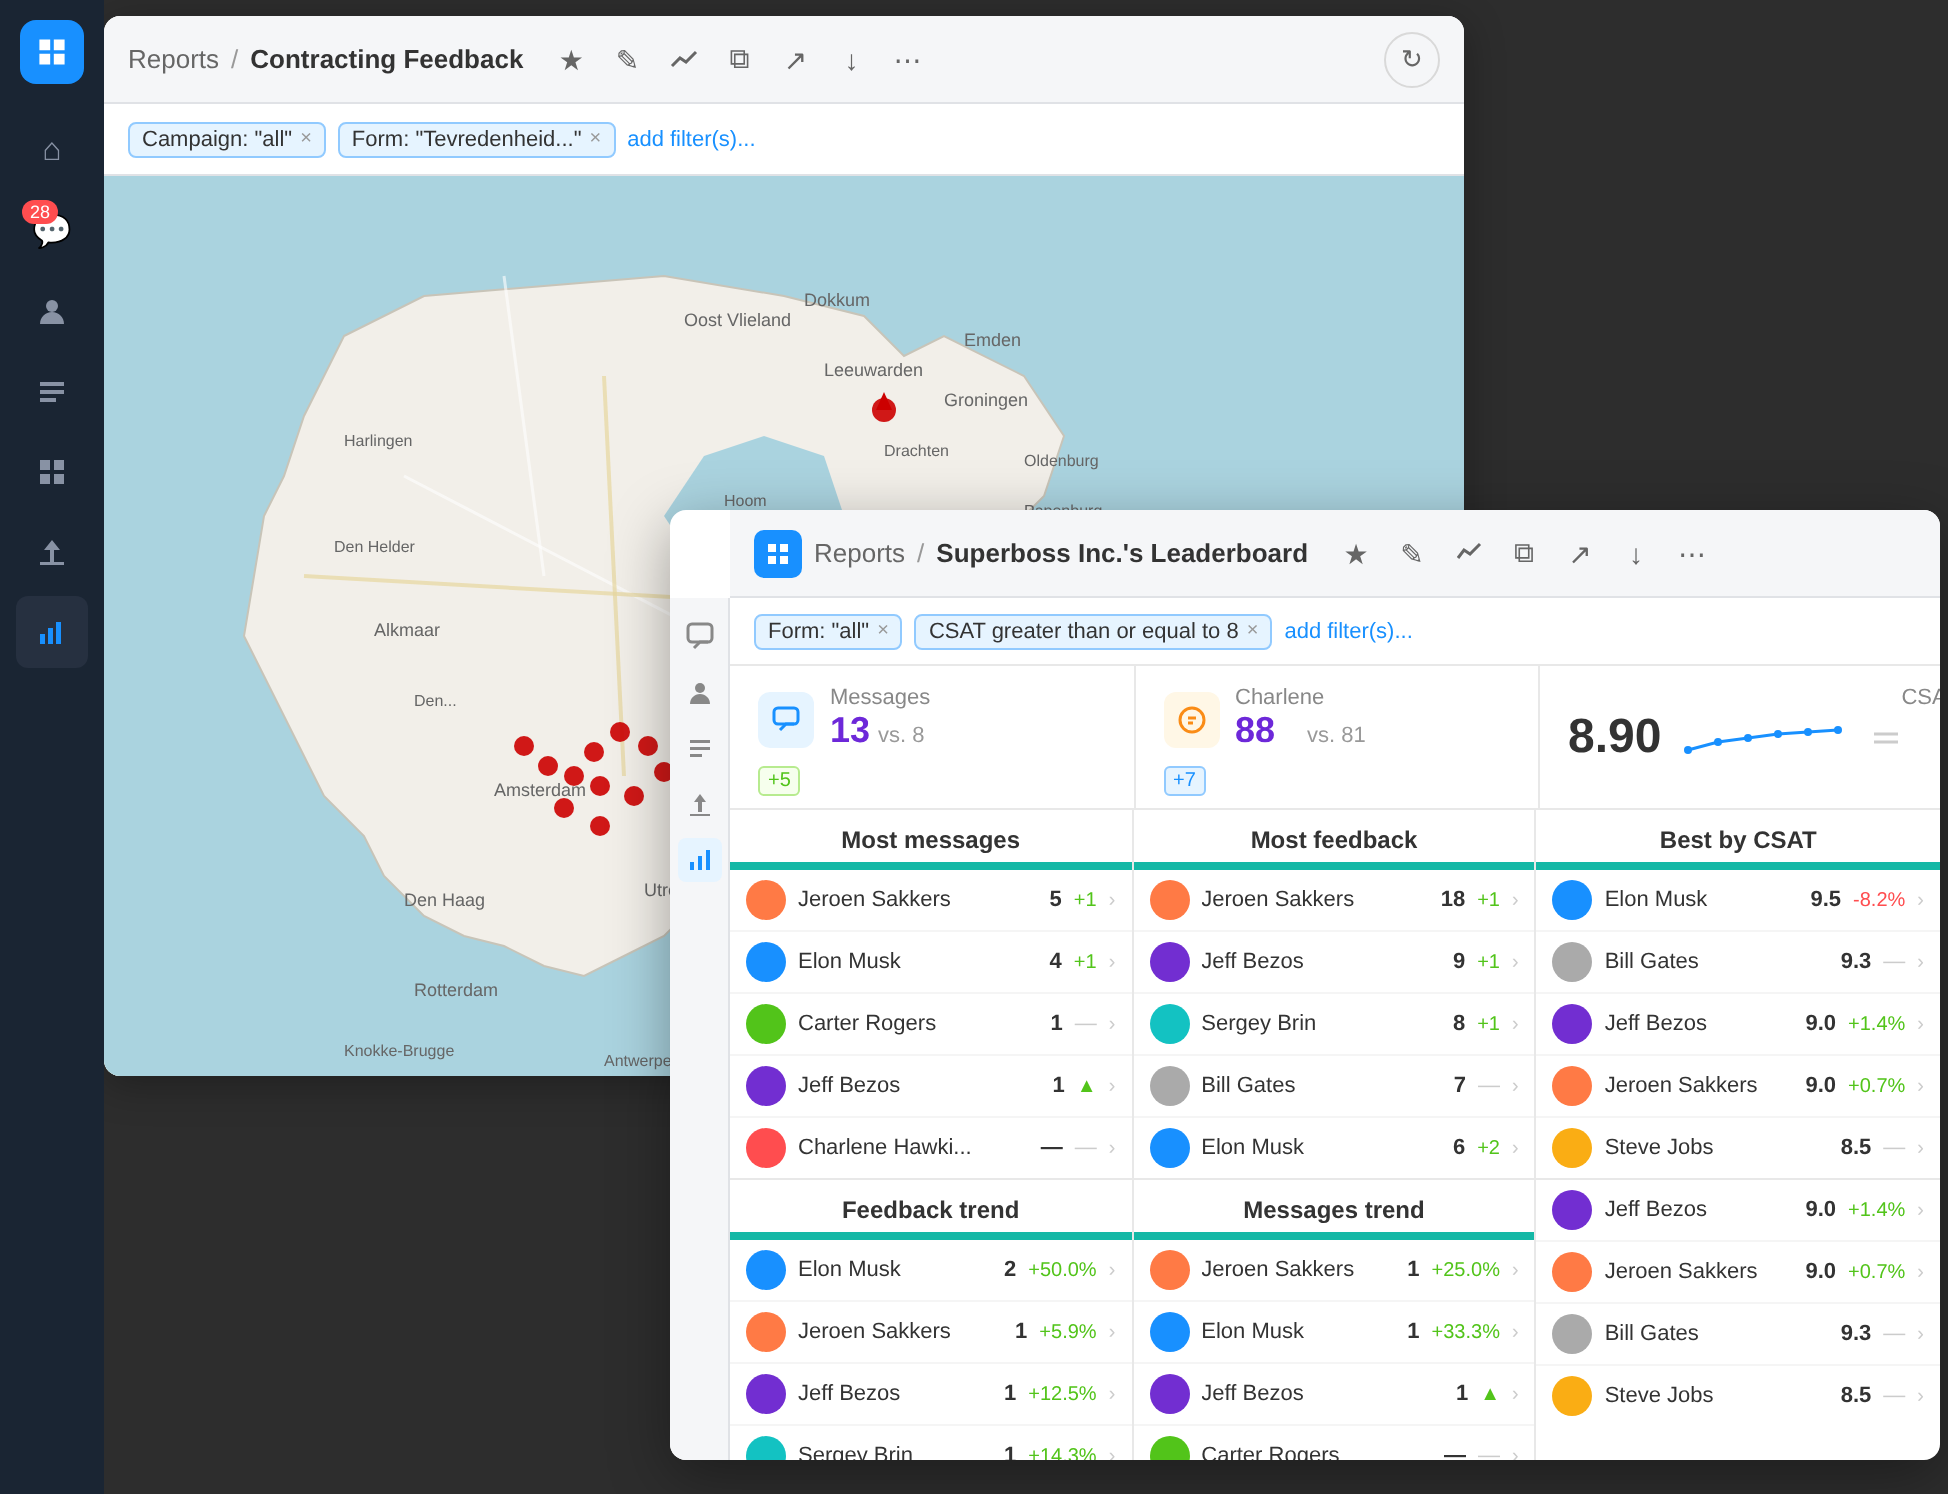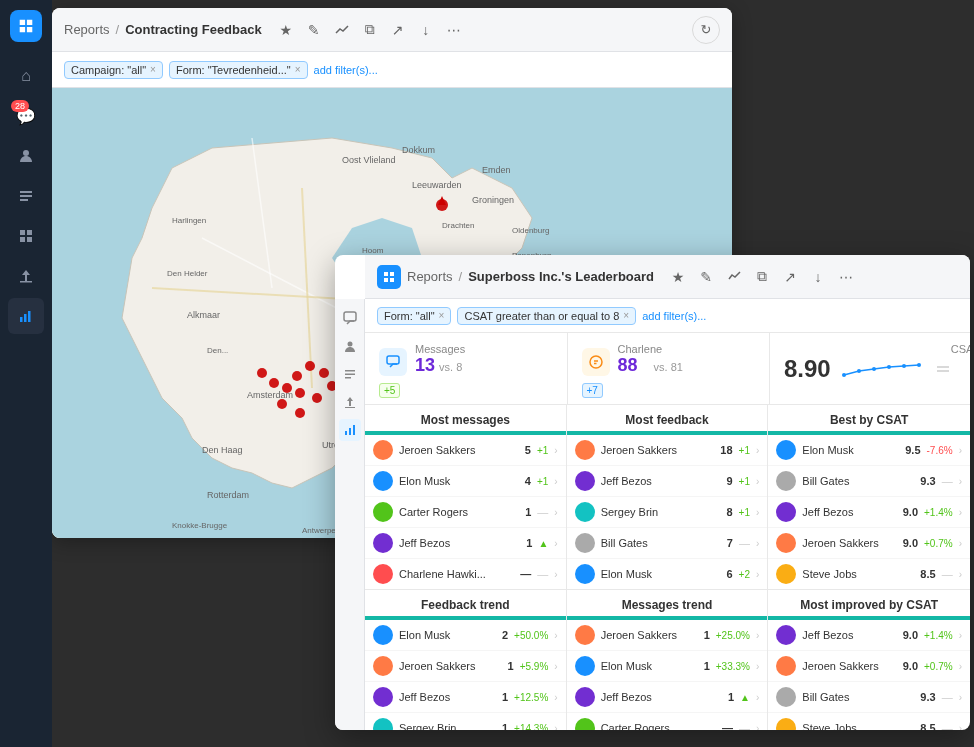--- a/index.html
+++ b/index.html
@@ -177,21 +177,21 @@
     .stat-card {
       flex: 1;
       padding: 10px 14px;
       border-right: 1px solid #e8e8e8;
       display: flex;
       flex-direction: column;
       gap: 4px;
     }
     .stat-card:last-child { border-right: none; }
     .stat-card-top {
-      display: flex; align-items: flex-end; gap: 8px;
+      display: flex; align-items: center; gap: 8px;
     }
     .stat-icon-msg {
       width: 28px; height: 28px;
       background: #e6f4ff;
       border-radius: 6px;
       display: flex; align-items: center; justify-content: center;
       color: #1890ff; font-size: 14px;
     }
     .stat-icon-feed {
       width: 28px; height: 28px;
@@ -673,21 +673,21 @@
             <span class="lb-badge-green"> +2</span>
             <span class="lb-arrow">›</span>
           </div>
         </div>
         <div class="lb-section">
           <div class="lb-section-title">Best by CSAT</div>
           <div class="lb-row">
             <div class="avatar av-blue"></div>
             <span class="lb-name">Elon Musk</span>
             <span class="lb-num">9.5</span>
-            <span class="lb-badge-red"> -7.6%</span>
+            <span class="lb-badge-red"> -8.2%</span>
             <span class="lb-arrow">›</span>
           </div>
           <div class="lb-row">
             <div class="avatar av-gray"></div>
             <span class="lb-name">Bill Gates</span>
             <span class="lb-num">9.3</span>
             <span class="lb-dash"> —</span>
             <span class="lb-arrow">›</span>
           </div>
           <div class="lb-row">
@@ -768,21 +768,20 @@
           </div>
           <div class="lb-row">
             <div class="avatar av-green"></div>
             <span class="lb-name">Carter Rogers</span>
             <span class="lb-num">—</span>
             <span class="lb-dash"> —</span>
             <span class="lb-arrow">›</span>
           </div>
         </div>
         <div class="lb-section">
-          <div class="lb-section-title">Most improved by CSAT</div>
           <div class="lb-row">
             <div class="avatar av-purple"></div>
             <span class="lb-name">Jeff Bezos</span>
             <span class="lb-num">9.0</span>
             <span class="lb-badge-green"> +1.4%</span>
             <span class="lb-arrow">›</span>
           </div>
           <div class="lb-row">
             <div class="avatar av-orange"></div>
             <span class="lb-name">Jeroen Sakkers</span>

